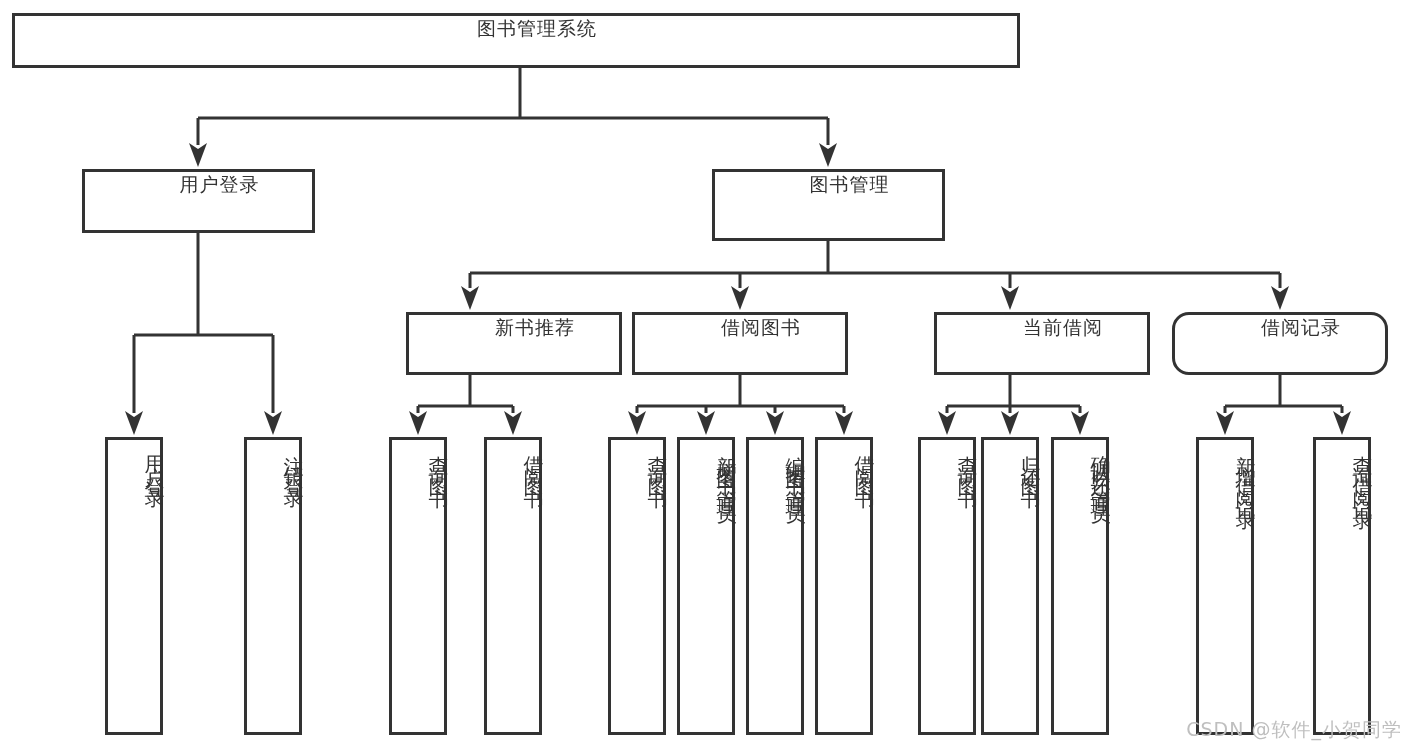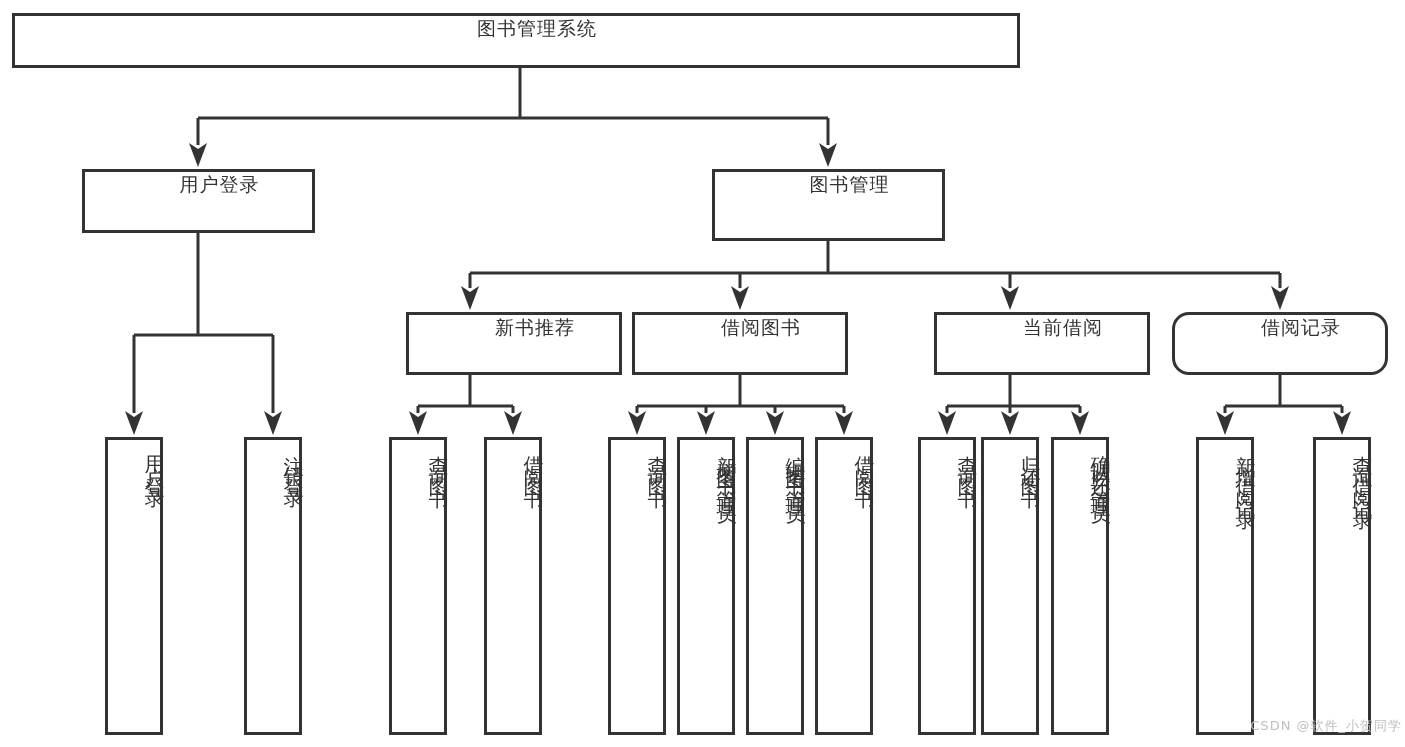--- a/index.html
+++ b/index.html
@@ -72,21 +72,21 @@
   .lf-8  { left: 815px; }
   .lf-9  { left: 918px; }
   .lf-10 { left: 981px; }
   .lf-11 { left: 1051px; }
   .lf-12 { left: 1196px; }
   .lf-13 { left: 1313px; }
   .watermark {
     position: absolute;
     right: 3px;
     top: 717px;
-    font-size: 13px;
+    font-size: 19px;
     letter-spacing: 1px;
     color: #bfbfbf;
     white-space: nowrap;
     z-index: 5;
   }
 </style>
 </head>
 <body>
 
 <div id="stage">

